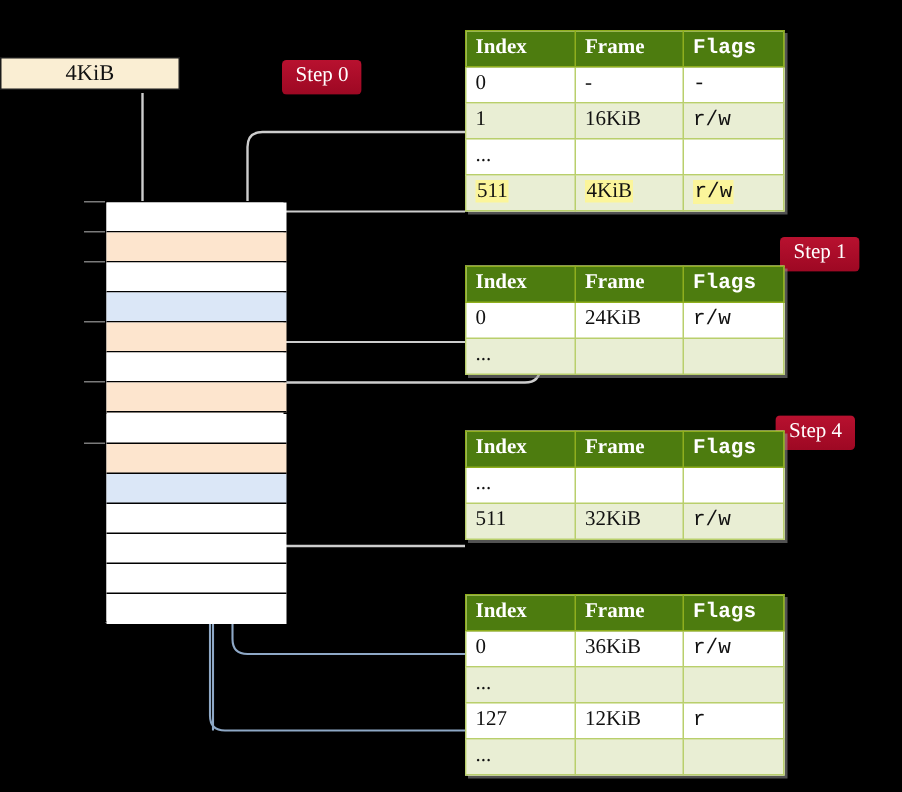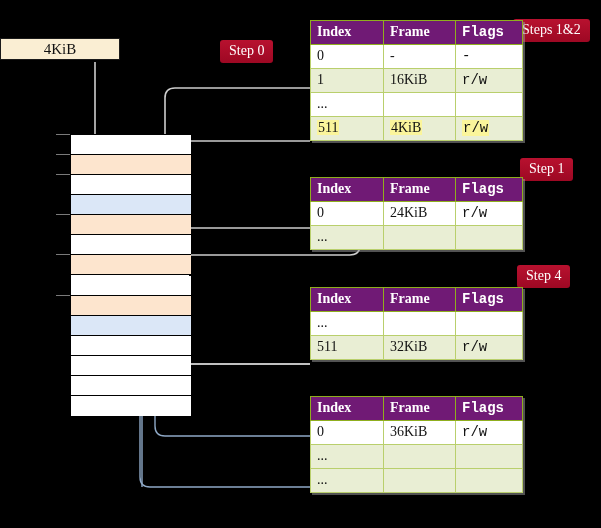--- a/index.html
+++ b/index.html
@@ -76,21 +76,21 @@
   
   .ptable {
     position: absolute;
     border-collapse: collapse;
     font-family: "Liberation Serif", serif;
     font-size: 14px;
     background: #ffffff;
     box-shadow: 2px 2px 0 rgba(150,150,150,0.55);
   }
   .ptable th {
-    background: #701a75;
+    background: #4d7c0f;
     color: #ffffff;
     font-weight: bold;
     text-align: left;
     padding: 3px 6px 4px 6px;
     border: 1px solid #8fae1e;
     font-size: 14px;
     white-space: nowrap;
   }
   .ptable td {
     padding: 3px 6px 4px 6px;
@@ -192,30 +192,27 @@
       <div class="memrow peach" style="top: 120.429px; height: 20.0714px;"></div>
       <div class="memrow" style="top: 140.5px; height: 20.0714px;"></div>
       <div class="memrow peach" style="top: 160.571px; height: 20.0714px;"></div>
       <div class="memrow blue" style="top: 180.643px; height: 20.0714px;"></div>
       <div class="memrow" style="top: 200.714px; height: 20.0714px;"></div>
       <div class="memrow" style="top: 220.786px; height: 20.0714px;"></div>
       <div class="memrow" style="top: 240.857px; height: 20.0714px;"></div>
       <div class="memrow last" style="top: 260.929px; height: 20.0714px;"></div>
     </div>
 
-  <div class="badge" style="left:513px; top:19px;">
-    <span>Steps 1&amp;2</span>
-  </div>
-  <div class="badge" style="left:188px; top:40px;margin-left:32px;">
+  <div class="badge" style="left:188px; top:40px;">
     <span>Step 0</span>
   </div>
   <div class="badge" style="left:520px; top:158px;">
     <span>Step 1</span>
   </div>
-  <div class="badge" style="left:517px; top:265px;">
+  <div class="badge" style="left:517px; top:277px;">
     <span>Step 4</span>
   </div>
 
   <div id="tables-host">
       <table class="ptable" style="left: 310px; top: 20px;">
         <thead>
           <tr>
             <th class="col-index">Index</th>
             <th class="col-frame">Frame</th>
             <th class="col-flags">Flags</th>
@@ -298,20 +295,25 @@
           <tr class="white">
             <td class="col-index">0</td>
             <td class="col-frame">36KiB</td>
             <td class="col-flags">r/w</td>
           </tr>
           <tr class="alt">
             <td class="col-index">...</td>
             <td class="col-frame"></td>
             <td class="col-flags"></td>
           </tr>
+          <tr class="white">
+            <td class="col-index">127</td>
+            <td class="col-frame">12KiB</td>
+            <td class="col-flags">r</td>
+          </tr>
           <tr class="alt">
             <td class="col-index">...</td>
             <td class="col-frame"></td>
             <td class="col-flags"></td>
           </tr>
         </tbody>
       </table>
     </div>
 
 <div class="tick" style="left: 56px; top: 134px;"></div>

